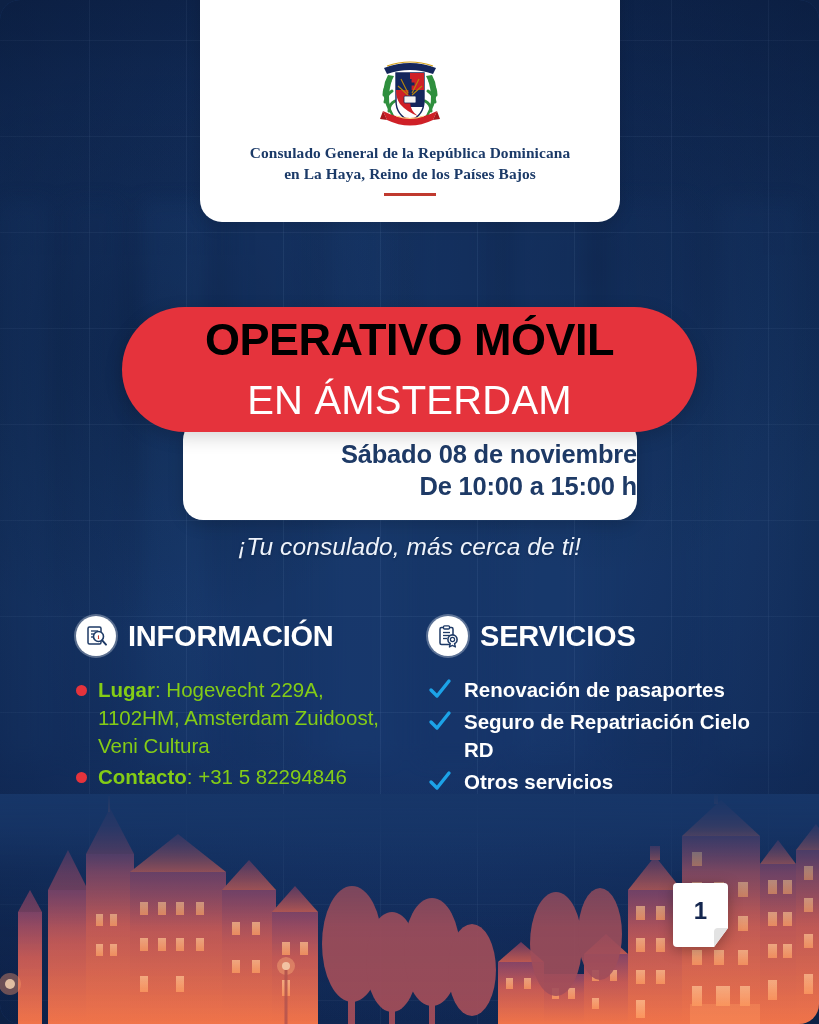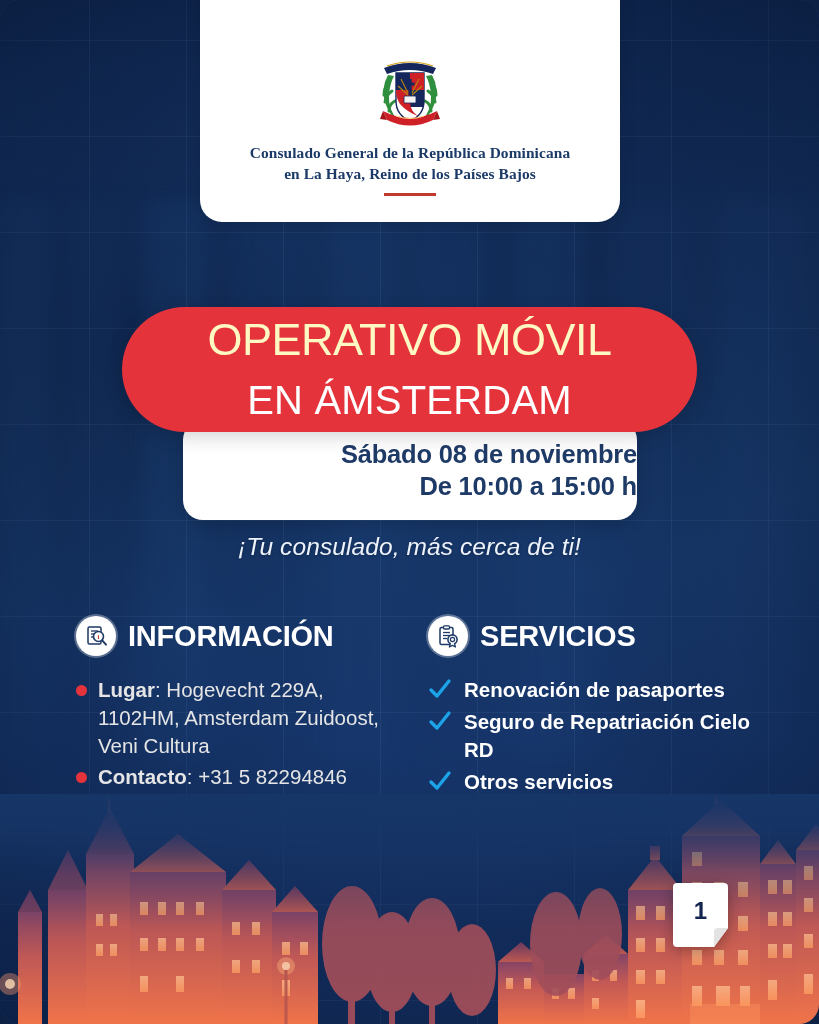--- a/index.html
+++ b/index.html
@@ -118,22 +118,22 @@
     left:122px; top:307px;
     width:575px; height:125px;
     background:#e5333c;
     border-radius:63px;
     display:flex; flex-direction:column;
     align-items:center; justify-content:center;
     z-index:5;
     box-shadow:0 5px 18px rgba(0,0,0,.17);
   }
   .title-main {
-    color:#fef9c3;
-    font-weight:400;
+    color:#000000;
+    font-weight:700;
     font-size:45px;
     line-height:1.02;
     letter-spacing:-.5px;
     white-space:nowrap;
   }
   .title-sub {
     color:#ffffff;
     font-weight:400;
     font-size:40px;
     line-height:1.12;
@@ -187,21 +187,21 @@
     font-size:29px;
     letter-spacing:-.2px;
     white-space:nowrap;
   }
 
   
   .info-list { list-style:none; }
   .info-item {
     position:relative;
     padding-left:22px;
-    color:#e5e5e5;
+    color:#84cc16;
     font-size:20.5px;
     line-height:1.36;
     margin-bottom:3px;
   }
   .info-item .dot {
     position:absolute; left:0; top:9px;
     width:11px; height:11px; border-radius:50%;
     background:#e5333c;
   }
   .info-item .lbl { font-weight:700; }

